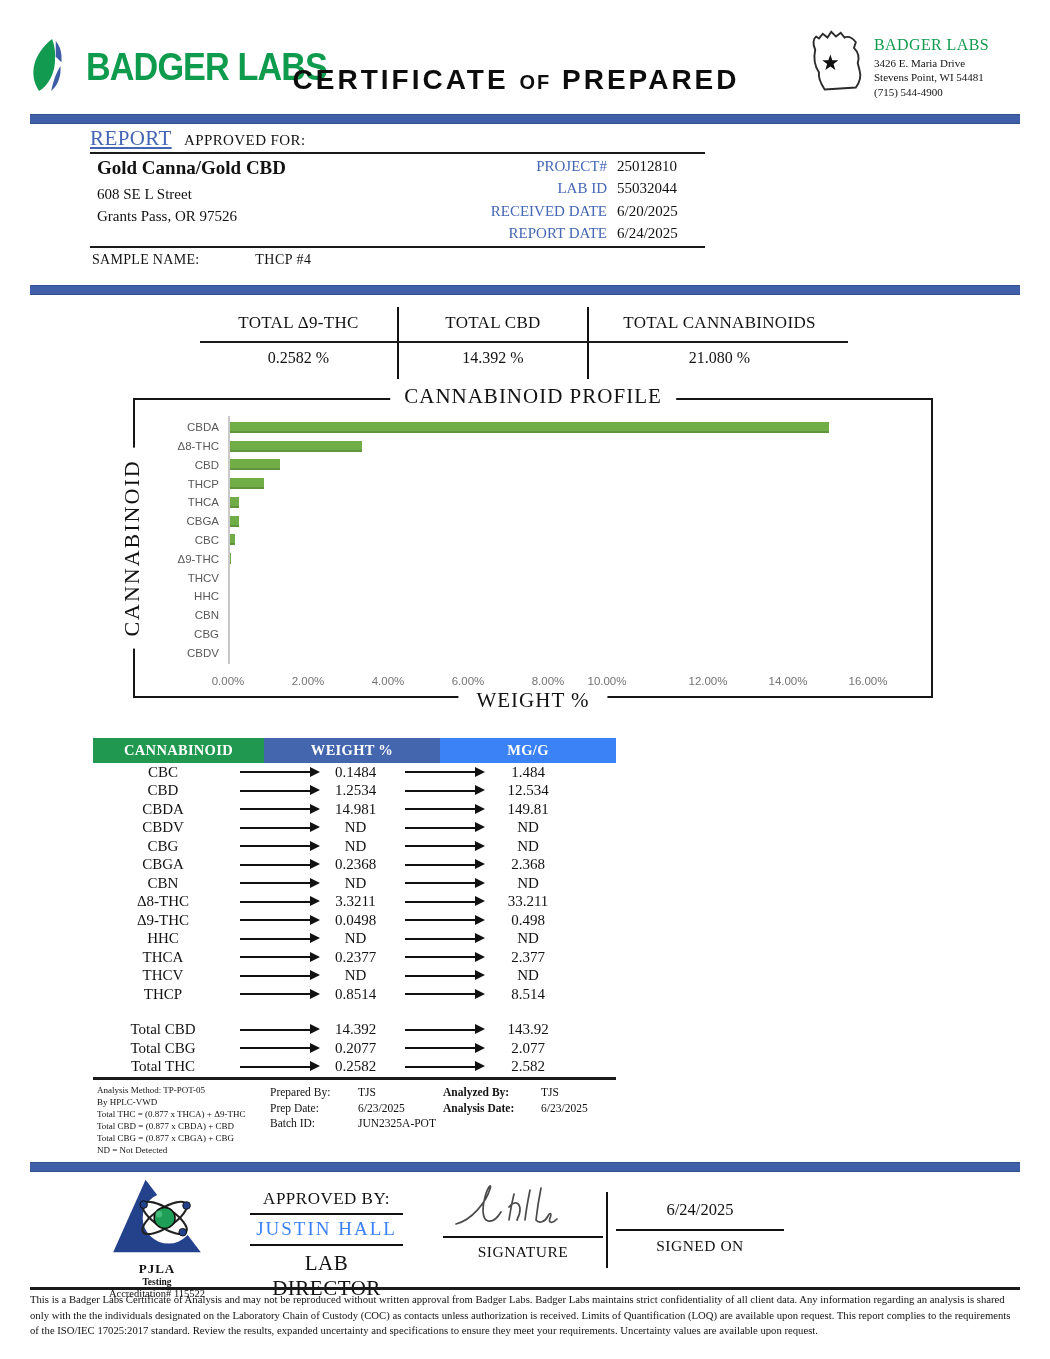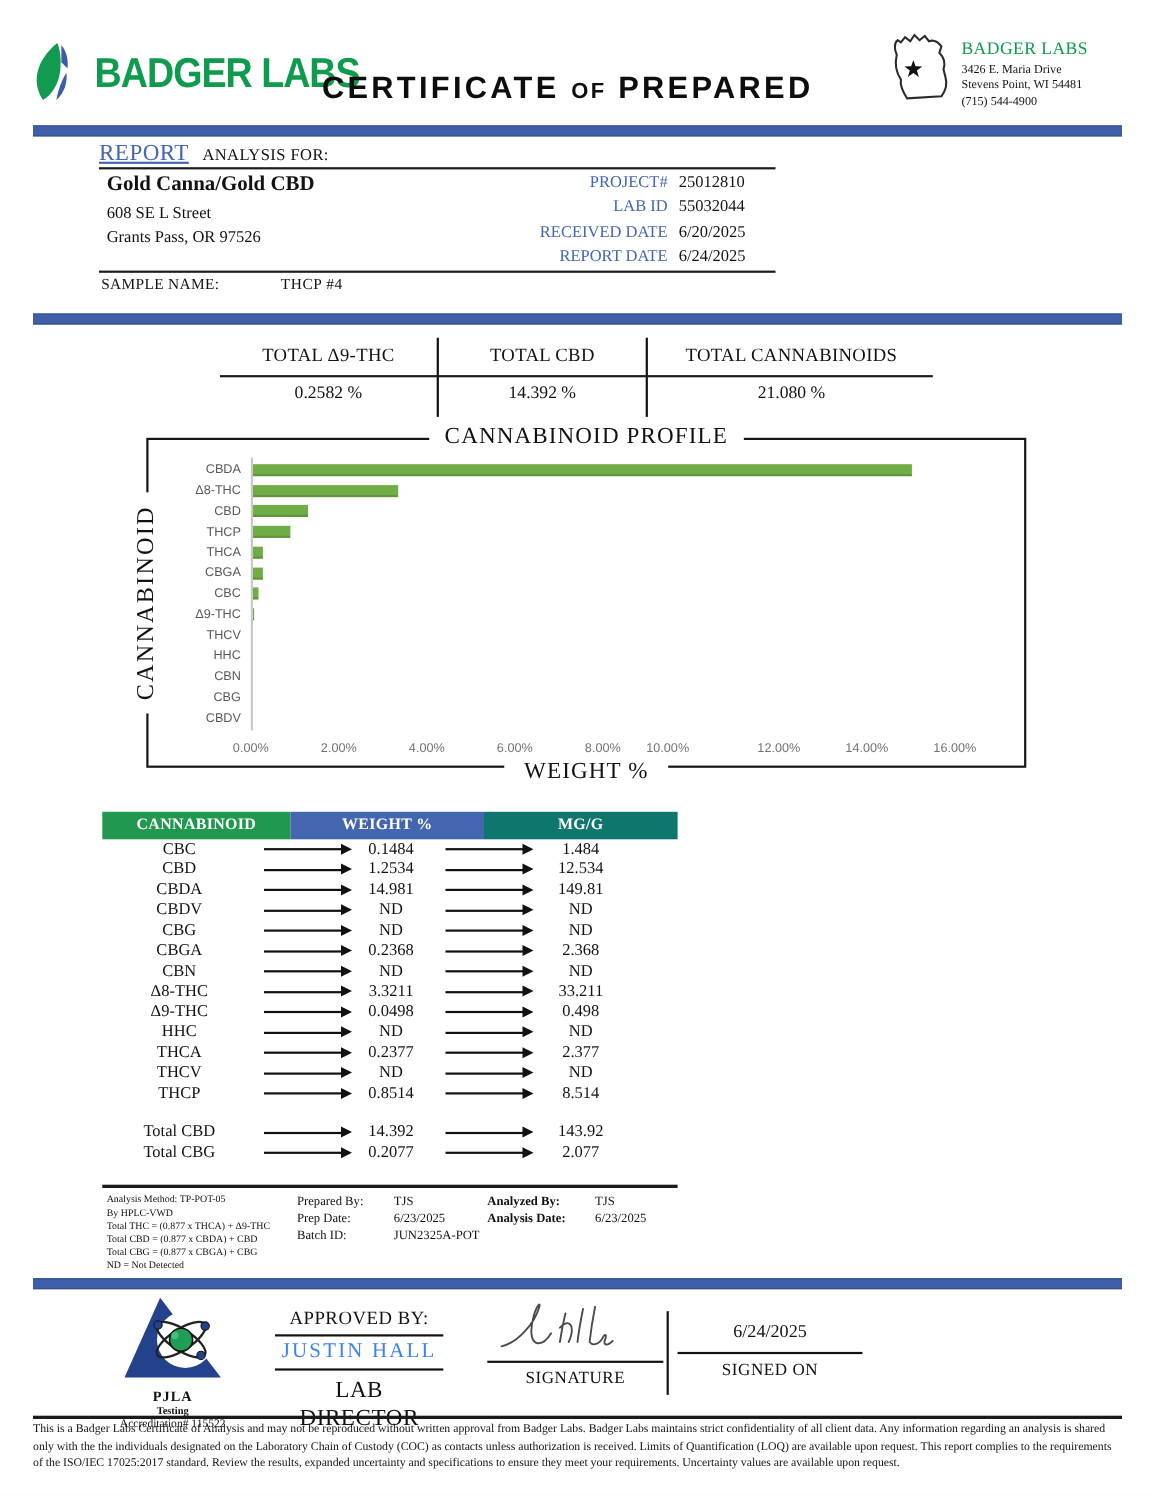--- a/index.html
+++ b/index.html
@@ -151,21 +151,21 @@
       <div class="lab-line">3426 E. Maria Drive</div>
       <div class="lab-line">Stevens Point, WI 54481</div>
       <div class="lab-line">(715) 544-4900</div>
     </div>
   </div>
 
   <div class="hbar bar1"></div>
 
   <div class="report-heading">
     <span class="report-word">REPORT</span>
-    <span>ANALYSIS FOR:</span>
+    <span>APPROVED FOR:</span>
   </div>
   <div class="rule rule-a"></div>
 
   <div class="client-name">Gold Canna/Gold CBD</div>
   <div class="client-a1">608 SE L Street</div>
   <div class="client-a2">Grants Pass, OR 97526</div>
 
   <div class="report-fields">
       <div class="rfield">
         <div class="rf-label">PROJECT#</div>
@@ -277,21 +277,21 @@
         <div class="tick" style="left: 480px;">12.00%</div>
         <div class="tick" style="left: 560px;">14.00%</div>
         <div class="tick" style="left: 640px;">16.00%</div>
       </div>
     <div class="chart-xlab">WEIGHT %</div>
   </div>
 
   <div class="ctable-head">
       <div class="th-cell" style="width: 171px; background: rgb(33, 152, 79);">CANNABINOID</div>
       <div class="th-cell" style="width: 176px; background: rgb(68, 102, 174);">WEIGHT %</div>
-      <div class="th-cell" style="width: 176px; background: #0f766e;">MG/G</div>
+      <div class="th-cell" style="width: 176px; background: #3b82f6;">MG/G</div>
     </div>
   <div class="ctable-body">
       <div class="trow">
         <div class="tc-name">CBC</div>
         <div class="tc-arr">
           <div class="arr"></div>
         </div>
         <div class="tc-val1">0.1484</div>
         <div class="tc-arr2">
           <div class="arr"></div>
@@ -445,20 +445,31 @@
       <div class="trow">
         <div class="tc-name">Total CBG</div>
         <div class="tc-arr">
           <div class="arr"></div>
         </div>
         <div class="tc-val1">0.2077</div>
         <div class="tc-arr2">
           <div class="arr"></div>
         </div>
         <div class="tc-val2">2.077</div>
+      </div>
+      <div class="trow">
+        <div class="tc-name">Total THC</div>
+        <div class="tc-arr">
+          <div class="arr"></div>
+        </div>
+        <div class="tc-val1">0.2582</div>
+        <div class="tc-arr2">
+          <div class="arr"></div>
+        </div>
+        <div class="tc-val2">2.582</div>
       </div>
     </div>
   <div class="rule table-rule"></div>
 
   <div class="methods-notes">
       <div class="note-line">Analysis Method: TP-POT-05</div>
       <div class="note-line">By HPLC-VWD</div>
       <div class="note-line">Total THC = (0.877 x  THCA) + Δ9-THC</div>
       <div class="note-line">Total CBD = (0.877 x  CBDA) + CBD</div>
       <div class="note-line">Total CBG = (0.877 x  CBGA) + CBG</div>

